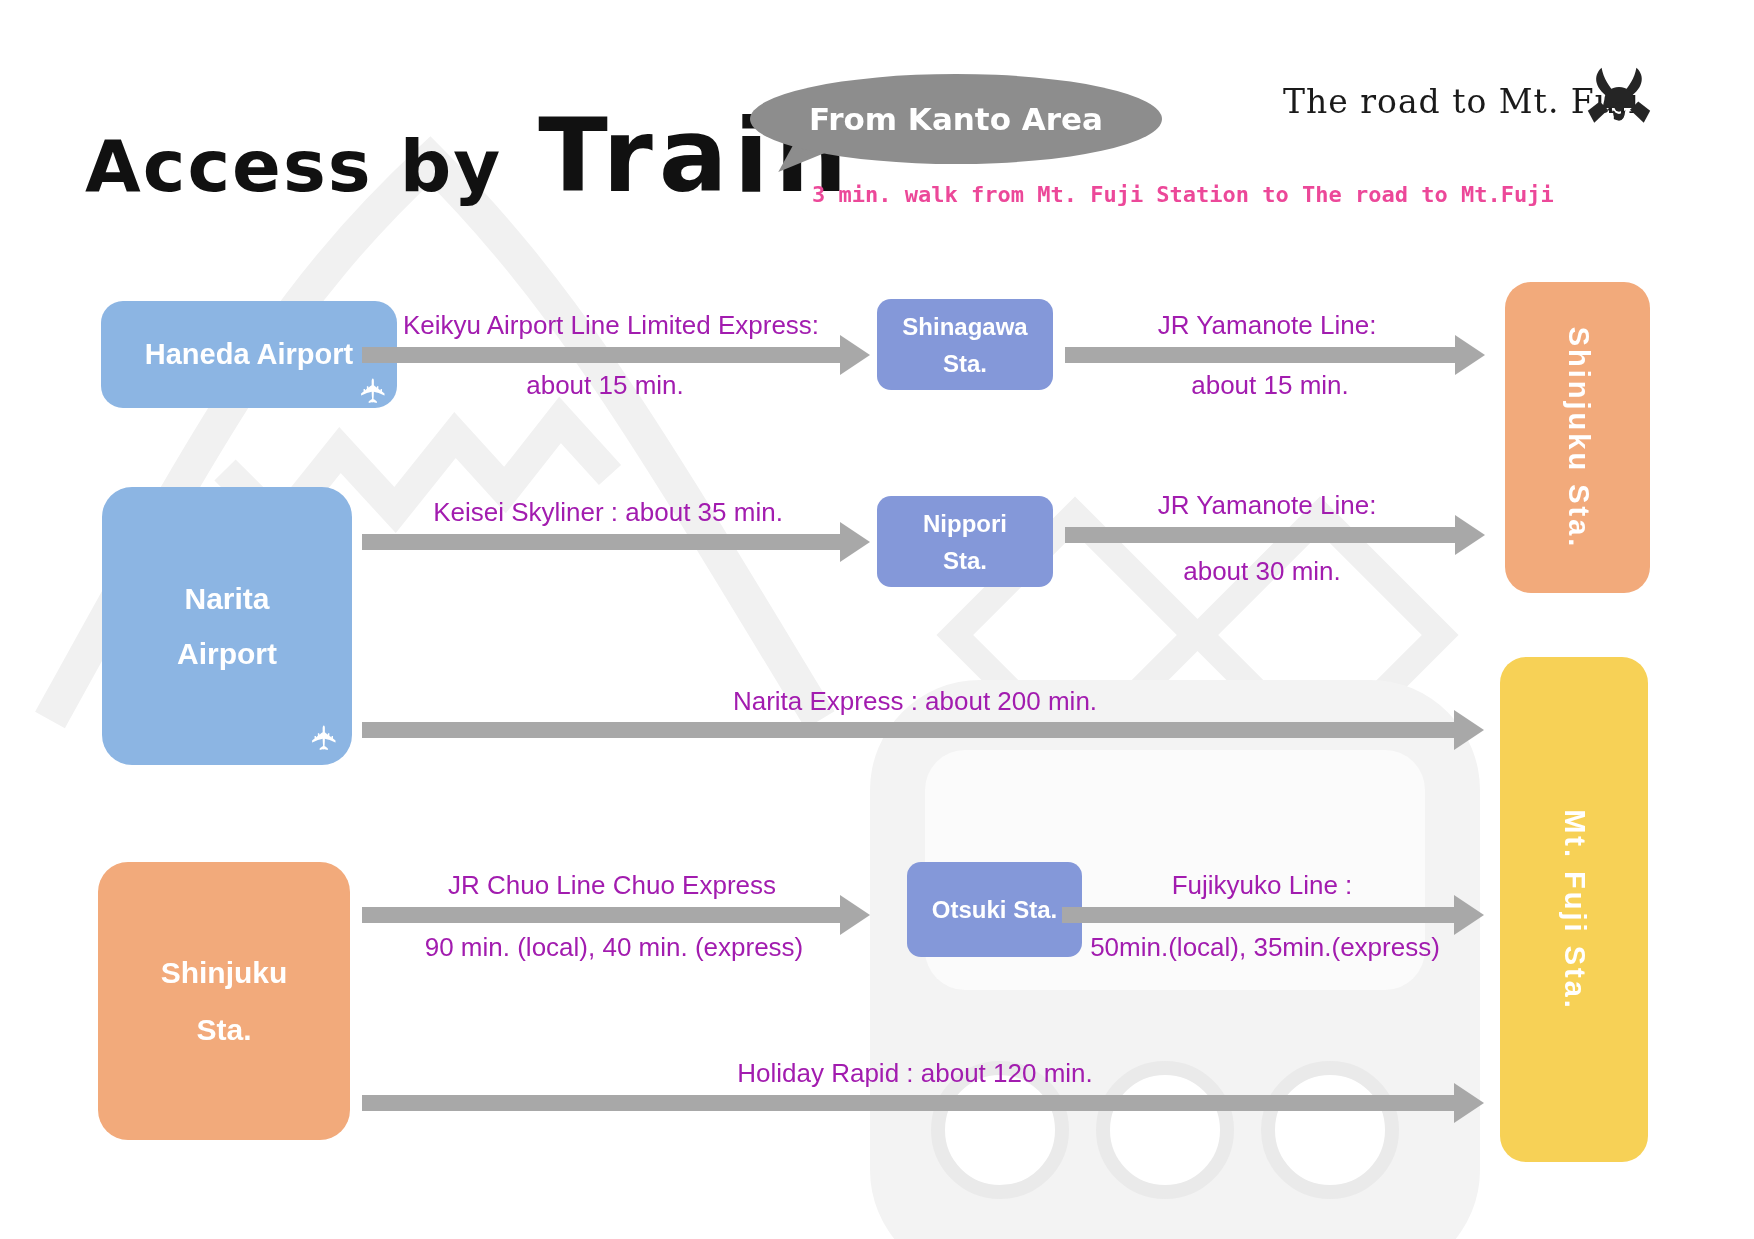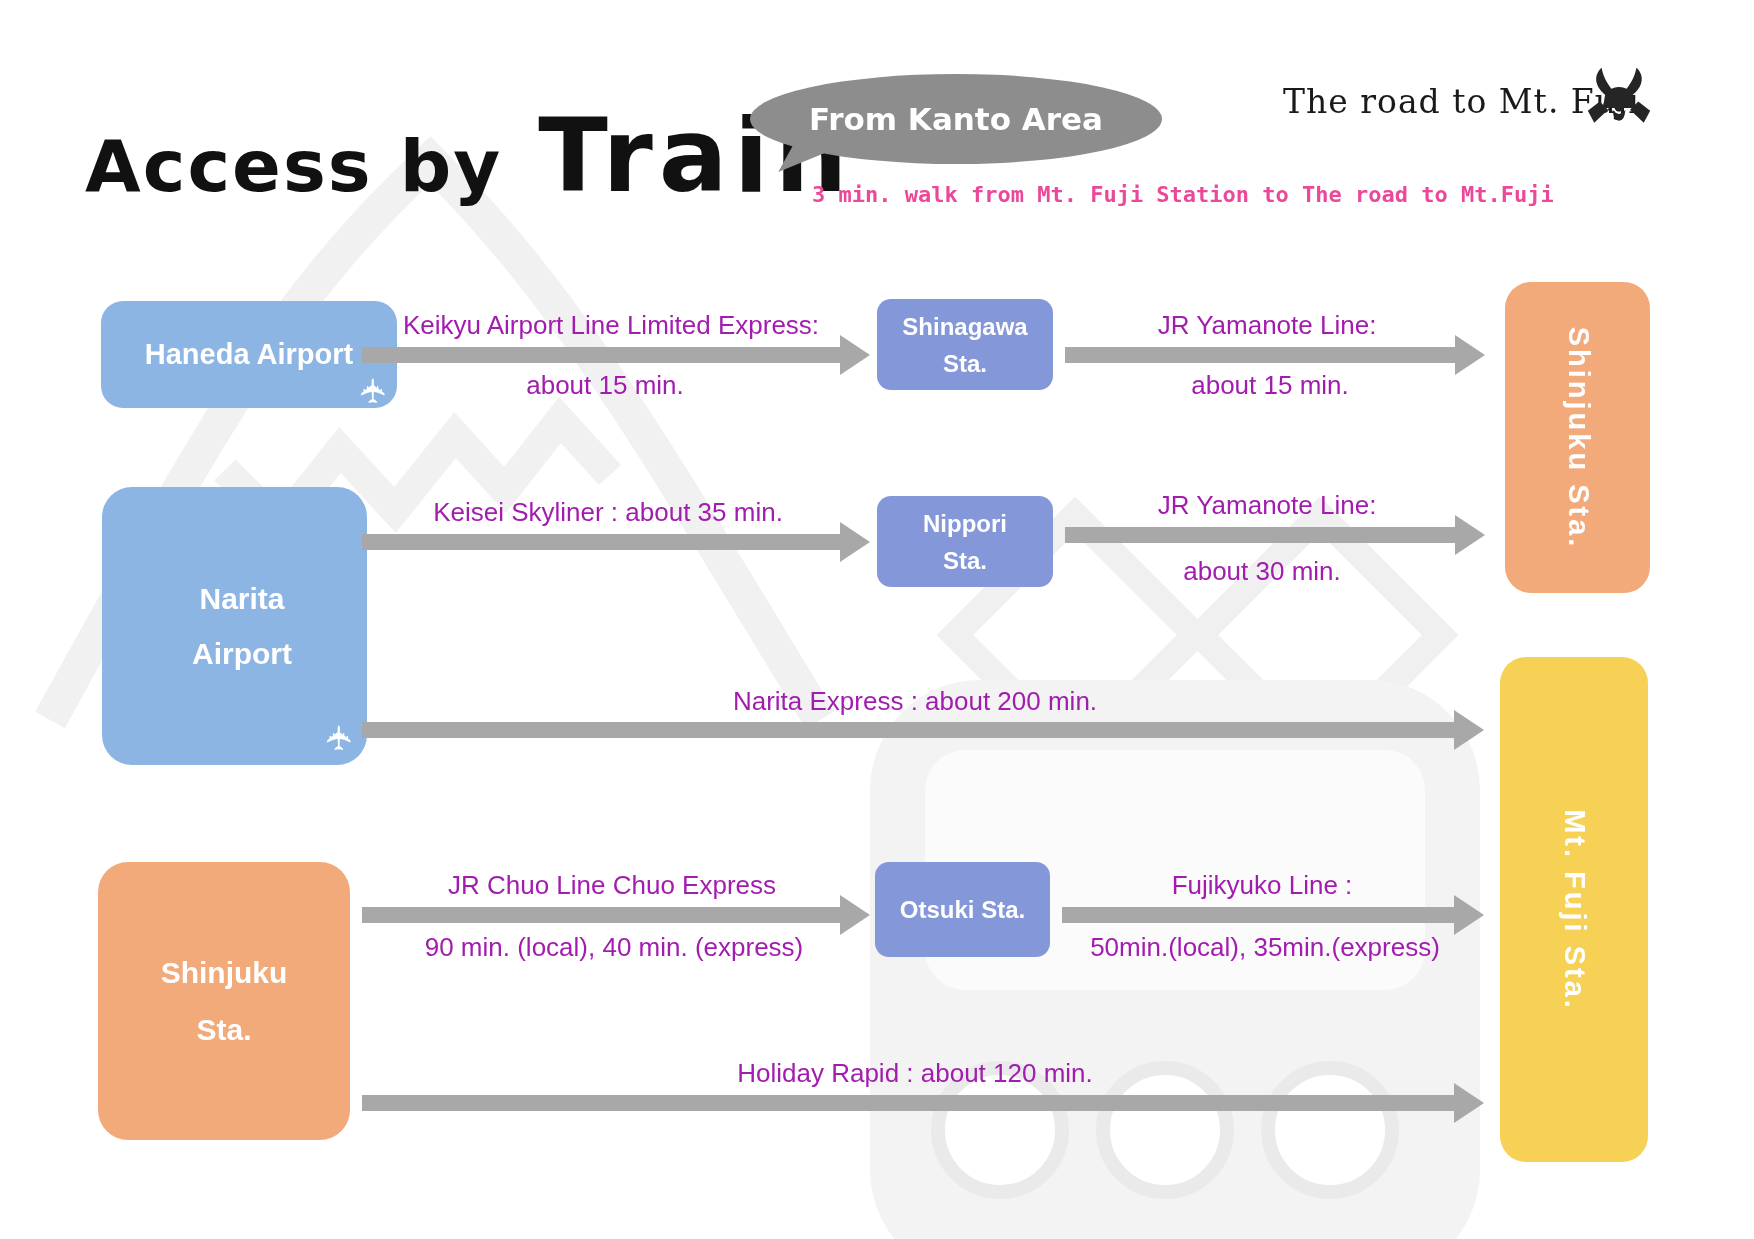--- a/index.html
+++ b/index.html
@@ -22,21 +22,21 @@
          font-size:33px;color:#1a1a1a;letter-spacing:1px;white-space:nowrap;}
   .helmet{position:absolute;left:1586px;top:66px;}
   .subtitle{position:absolute;left:812px;top:182px;font-family:"DejaVu Sans Mono",monospace;
             font-weight:bold;font-size:22px;letter-spacing:0px;white-space:nowrap;color:#ec4899;}
 
   
   .node{position:absolute;color:#fff;font-weight:bold;text-align:center;
         display:flex;flex-direction:column;align-items:center;justify-content:center;
         font-family:"Liberation Sans",sans-serif;}
   .n-haneda{left:101px;top:301px;width:296px;height:107px;border-radius:22px;font-size:29px;}
-  .n-narita{left:102px;top:487px;width:250px;height:278px;border-radius:30px;font-size:30px;line-height:55px;padding-left:15px;}
+  .n-narita{left:102px;top:487px;width:250px;height:278px;border-radius:30px;font-size:30px;line-height:55px;}
   .n-shinjuku-l{left:98px;top:862px;width:252px;height:278px;border-radius:30px;font-size:30px;line-height:57px;}
   .n-shinagawa{left:877px;top:299px;width:176px;height:91px;border-radius:14px;font-size:24px;line-height:37px;}
   .n-nippori{left:877px;top:496px;width:176px;height:91px;border-radius:14px;font-size:24px;line-height:37px;}
   .n-otsuki{left:875px;top:862px;width:175px;height:95px;border-radius:14px;font-size:24px;}
   .n-shinjuku-r{left:1505px;top:282px;width:145px;height:311px;border-radius:26px;}
   .n-mtfuji{left:1500px;top:657px;width:148px;height:505px;border-radius:26px;}
   .vlabel{position:absolute;left:50%;top:50%;transform:translate(-50%,-50%) rotate(90deg);
           white-space:nowrap;font-size:29px;font-weight:bold;letter-spacing:3px;color:#fff;}
   .plane{position:absolute;right:10px;bottom:0px;font-size:34px;transform:rotate(-90deg);
          font-family:"DejaVu Sans",sans-serif;line-height:1;}
@@ -144,21 +144,21 @@
     <div class="node n-shinjuku-l" style="background: rgb(242, 170, 123);">
       <span>Shinjuku</span>
       <span>Sta.</span>
     </div>
 
     <div class="shaft" style="left: 362px; top: 907px; width: 478px; background: rgb(168, 168, 168);"></div>
     <div class="head" style="left:840px;top:895px;"></div>
     <div class="rlabel" style="left:612px;top:870px;">JR Chuo Line Chuo Express</div>
     <div class="rlabel" style="left:614px;top:932px;">90 min. (local), 40 min. (express)</div>
 
-    <div class="node n-otsuki" style="background: rgb(132, 152, 217);">
+    <div class="node n-otsuki" style="background: rgb(132, 152, 217); margin-left: 32px;">
       <span>Otsuki Sta.</span>
     </div>
 
     <div class="shaft" style="left: 1062px; top: 907px; width: 392px; background: rgb(168, 168, 168);"></div>
     <div class="head" style="left:1454px;top:895px;"></div>
     <div class="rlabel" style="left:1262px;top:870px;">Fujikyuko Line :</div>
     <div class="rlabel" style="left:1265px;top:932px;">50min.(local), 35min.(express)</div>
 
     <div class="shaft" style="left: 362px; top: 1095px; width: 1092px; background: rgb(168, 168, 168);"></div>
     <div class="head" style="left:1454px;top:1083px;"></div>

